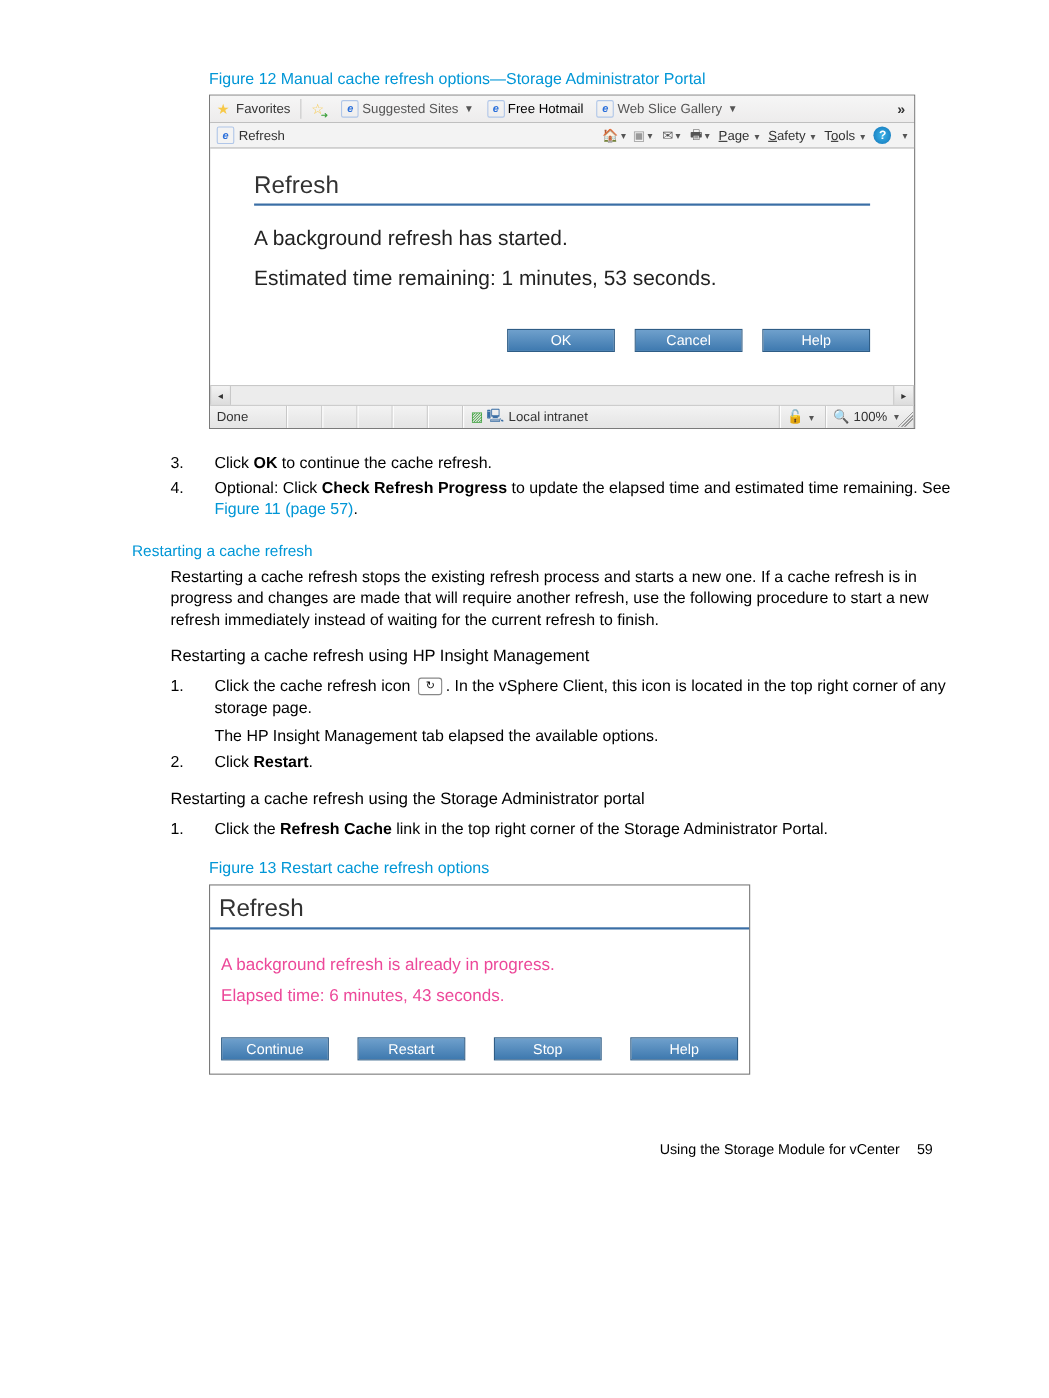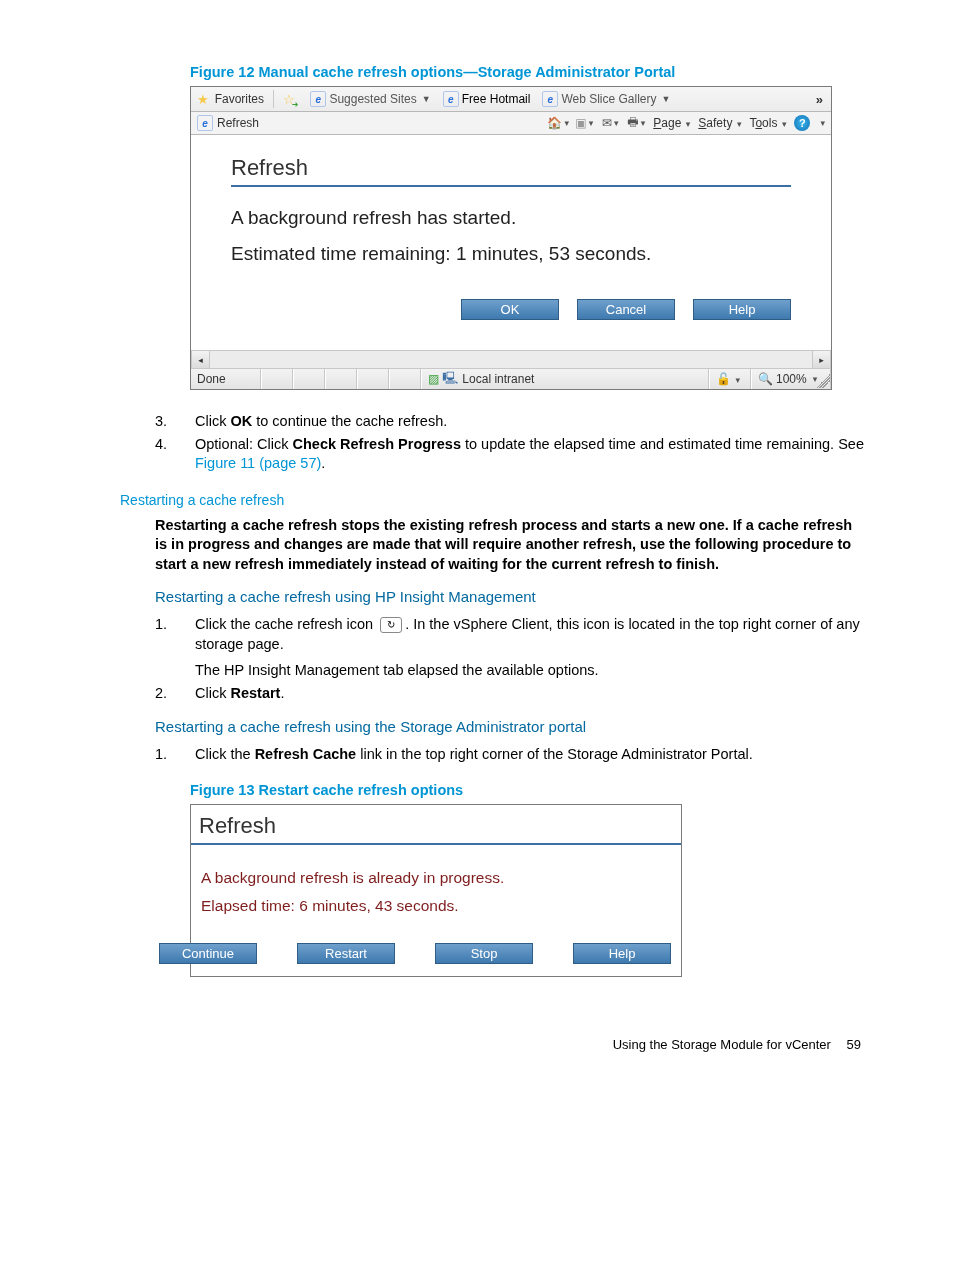--- a/index.html
+++ b/index.html
@@ -8,21 +8,21 @@
     font-family: Arial, Helvetica, sans-serif;
     font-size: 14.5px;
     color: #000;
     background: #fff;
     width: 954px;
   }
   .page {
     padding: 60px 90px 40px 90px;
   }
   .figure-caption {
-    font-weight: bold;
+    font-weight: normal;
     color: #0096d6;
     margin: 4px 0 6px 0;
     font-size: 14.5px;
   }
   
   .ie-window {
     margin-left: 0;
     width: 640px;
     border: 1px solid #7a7a7a;
     background: #fff;
@@ -205,23 +205,23 @@
     margin: 3px 0;
     line-height: 1.35;
   }
   ol.custom > li > .num { width: 40px; text-align: left; flex: 0 0 40px; }
   ol.custom > li > .txt { flex: 1; }
   .h2 {
     color: #0096d6;
     font-size: 14px;
     margin: 18px 0 8px -70px;
   }
-  .para { margin: 6px 0 14px -35px; line-height: 1.35; font-weight: bold; }
+  .para { margin: 6px 0 14px -35px; line-height: 1.35; }
   .h3 {
-    color: #0369a1;
+    color: #000000;
     font-size: 15px;
     margin: 14px 0 10px -35px;
   }
   .link { color: #0096d6; }
   .refresh-icon {
     display: inline-flex;
     width: 20px;
     height: 14px;
     border: 1px solid #888;
     border-radius: 3px;
@@ -242,35 +242,35 @@
   }
   .rw-title {
     font-size: 22px;
     color: #333;
     border-bottom: 2px solid #3a6ea5;
     padding: 8px 8px 4px 8px;
   }
   .rw-body {
     padding: 14px 10px 14px 10px;
     font-size: 15.5px;
-    color: #7f1d1d;
+    color: #ec4899;
   }
   .rw-body div { margin: 10px 0; }
   .rw-btns {
     display: flex;
-    gap: 40px;
-    justify-content: flex-end;
+    gap: 24px;
+    justify-content: space-between;
     padding: 4px 10px 12px 10px;
   }
   .footer {
     position: relative;
     margin-top: 60px;
     font-size: 13px;
   }
-  .footer-right { position: absolute; right: 3px; }
+  .footer-right { position: absolute; right: 16px; }
   .footer-num { margin-left: 12px; }
   .content-wrap { margin-left: 100px; }
   .sub-indent   { margin: 6px 0 4px 40px; line-height: 1.35; }
 </style>
 </head>
 <body>
 
 <div class="page">
   <div class="content-wrap">
 

